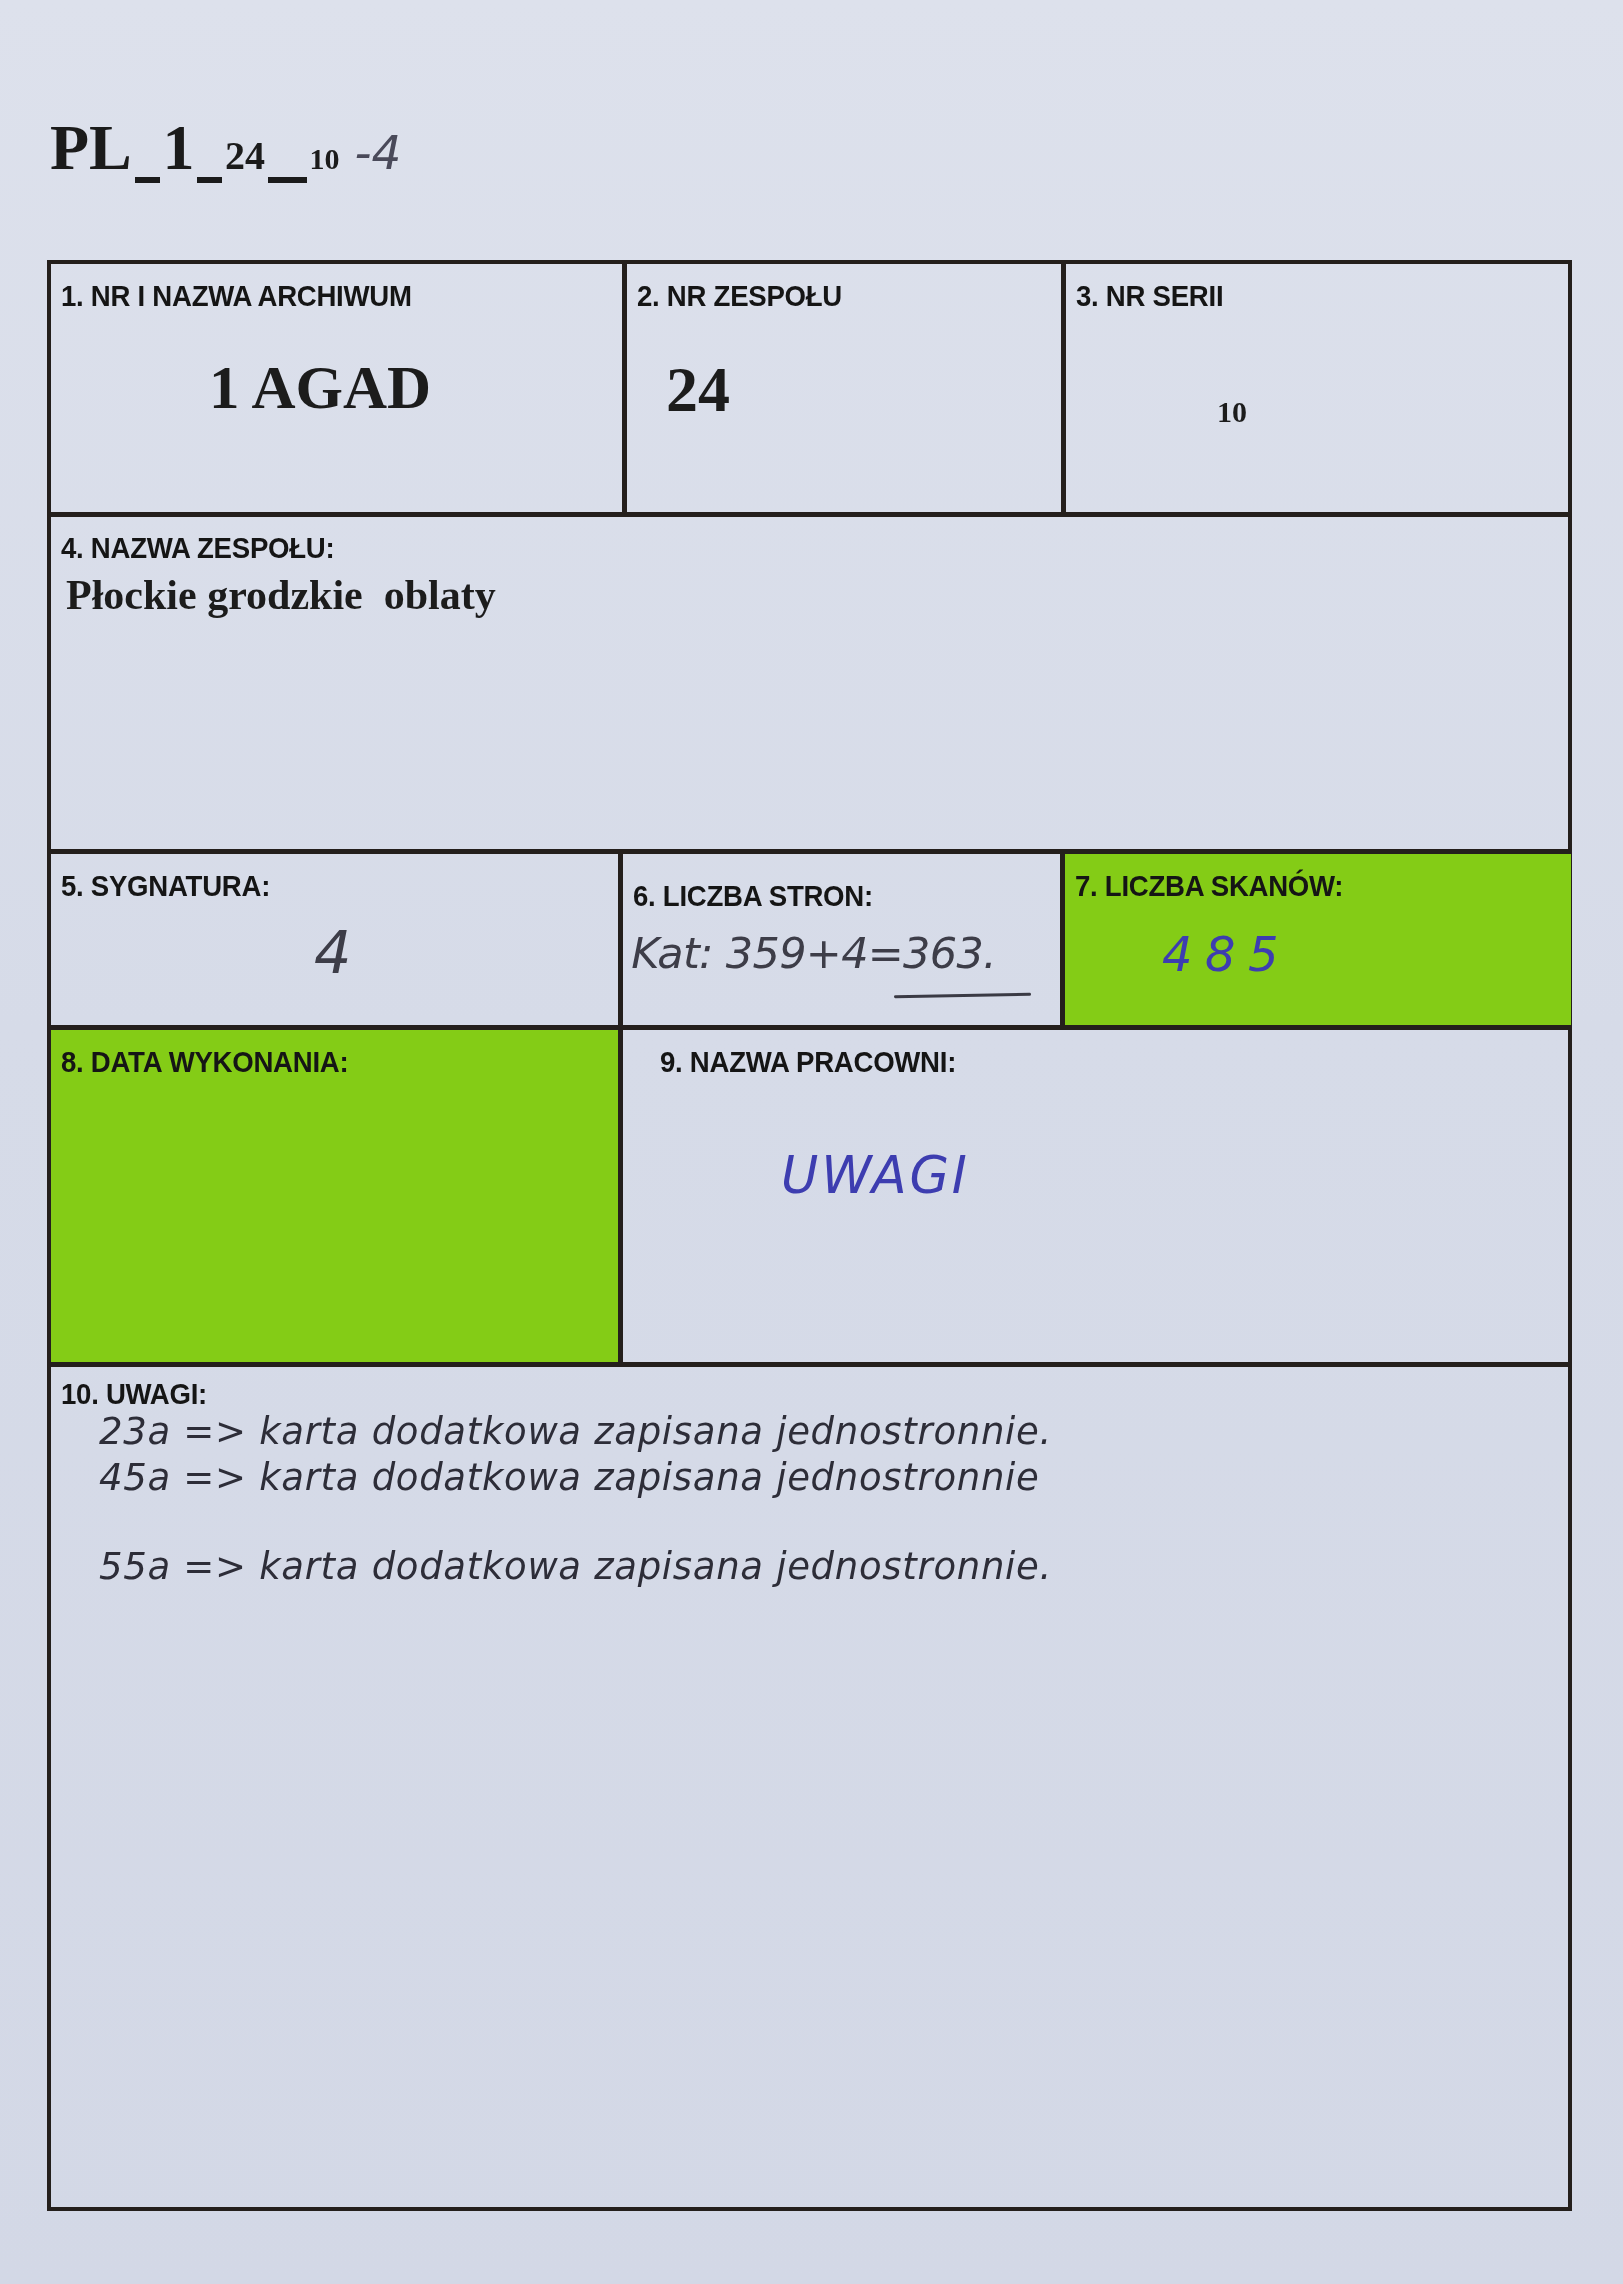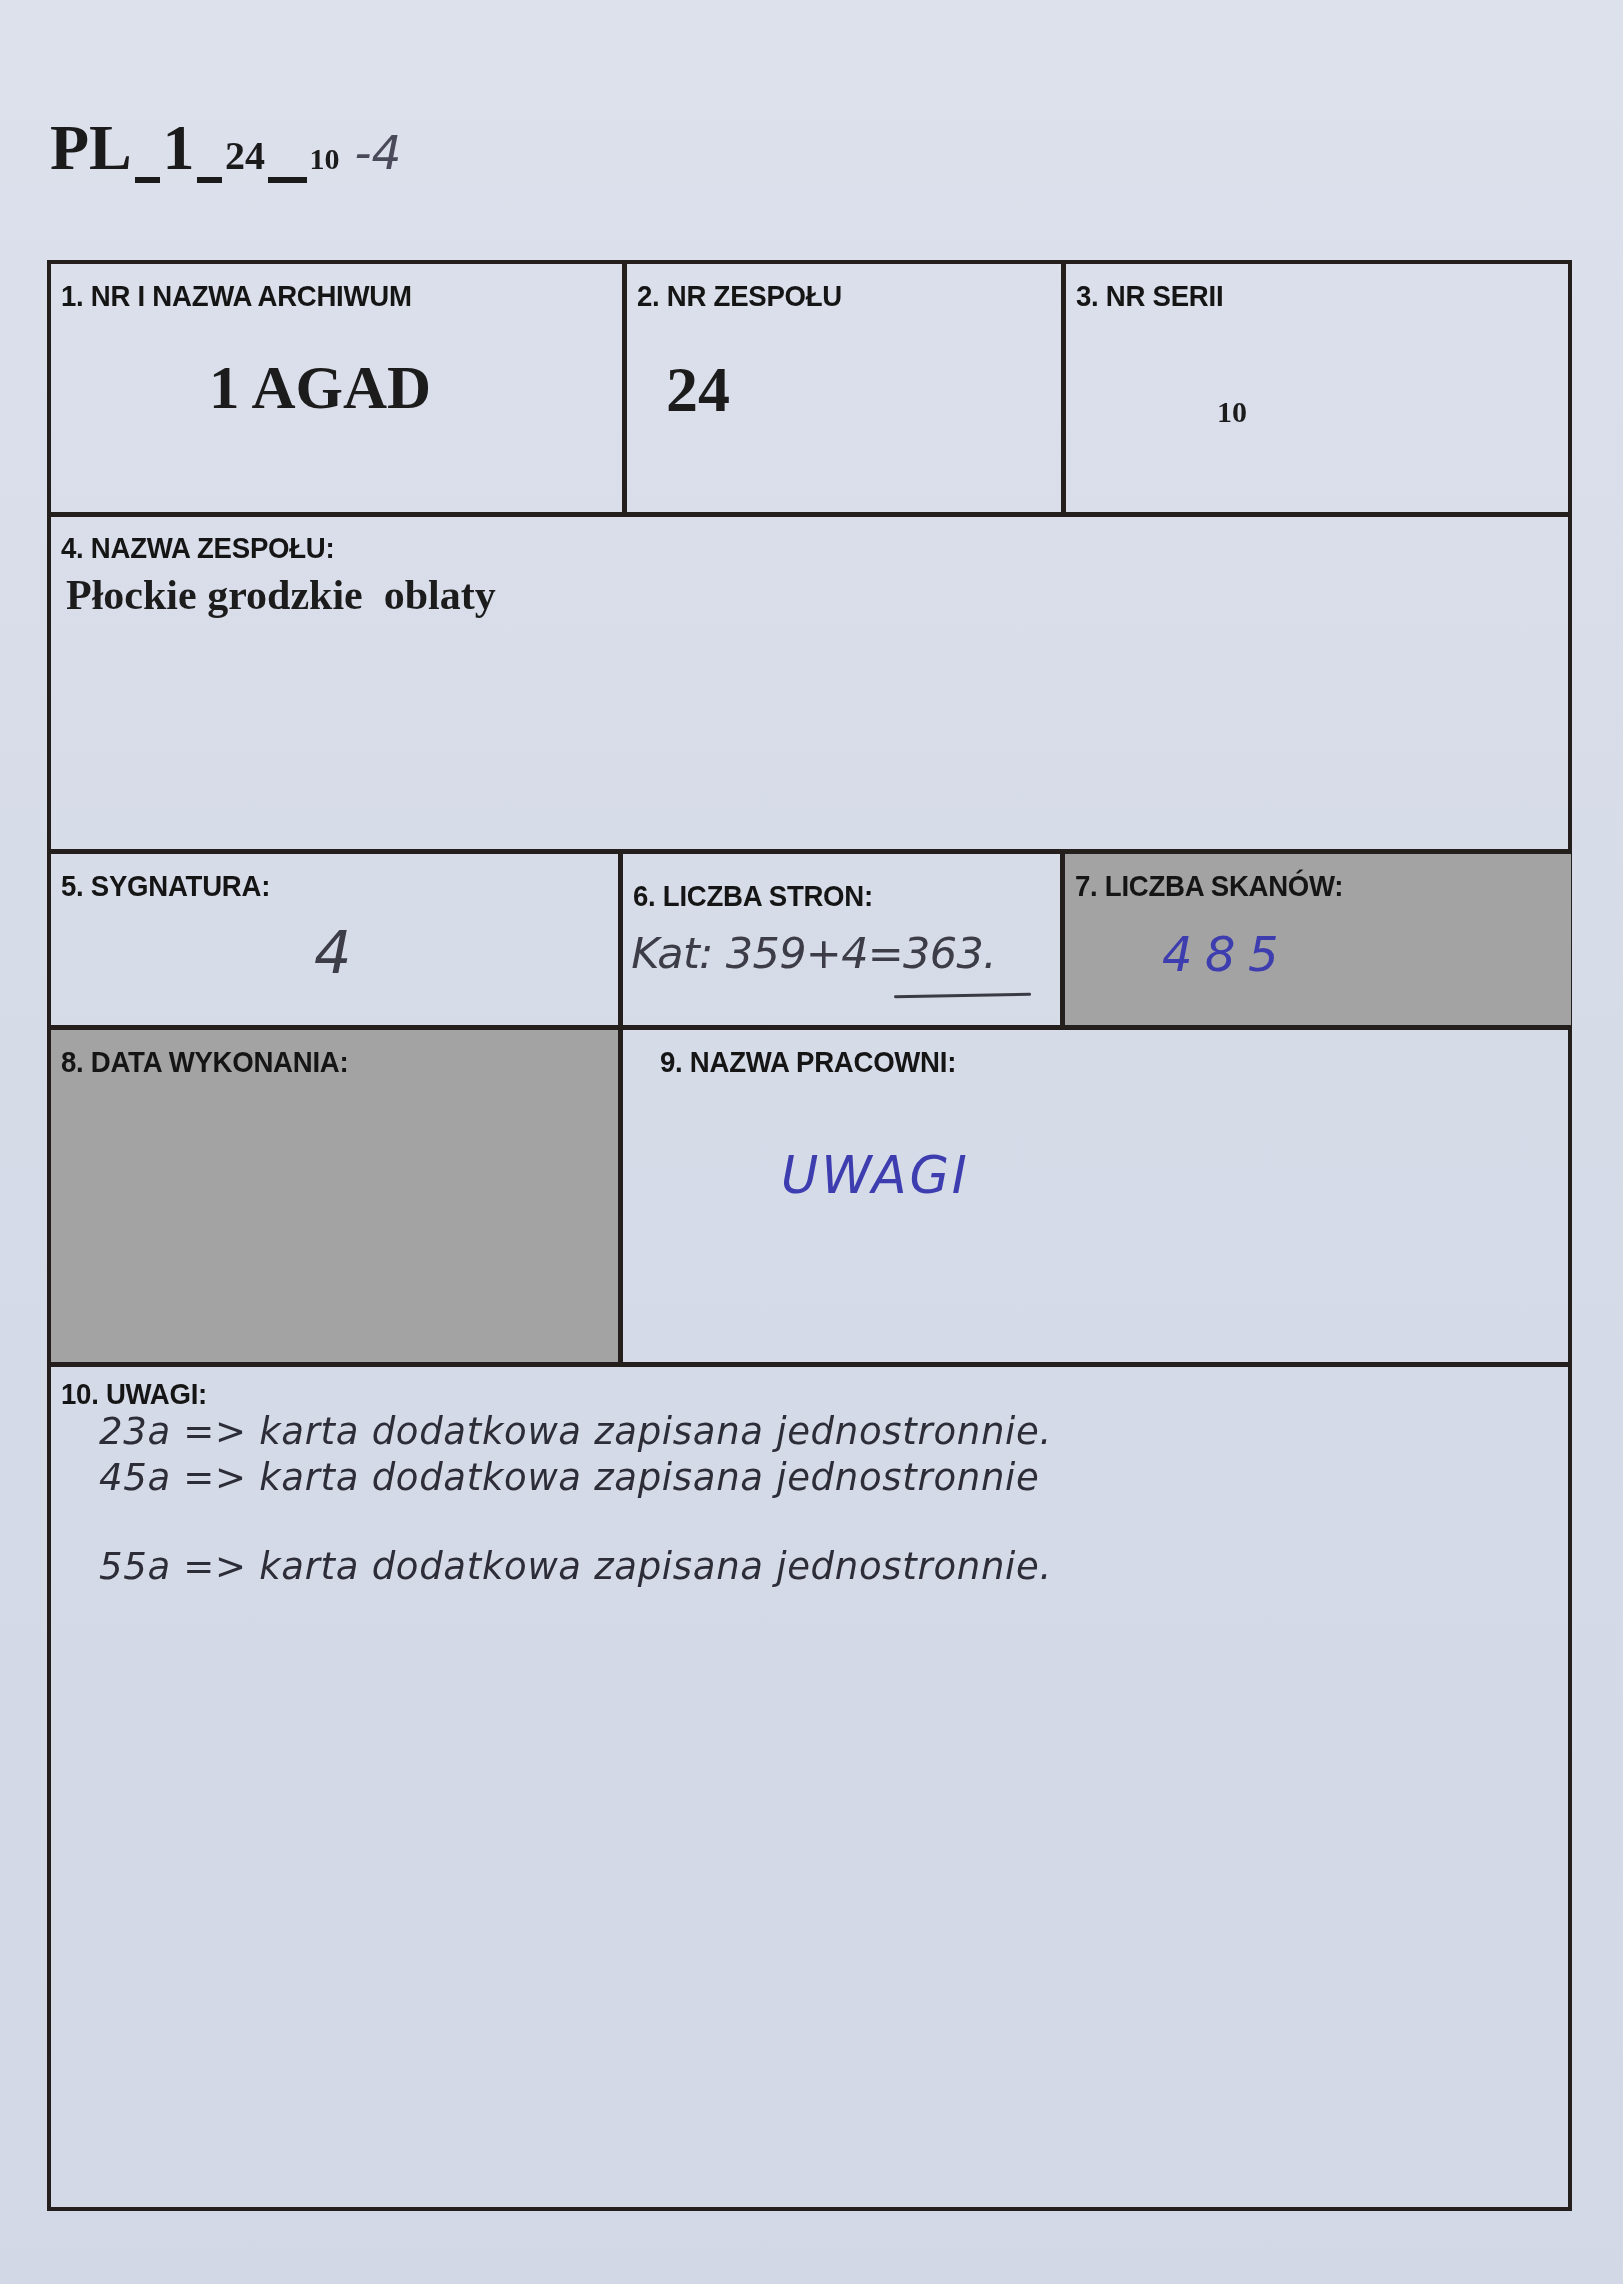--- a/index.html
+++ b/index.html
@@ -43,21 +43,21 @@
     }
     .printed-value {
       position: absolute; font-family: "Liberation Serif", serif; font-weight: bold; color: #1c1c1c; white-space: nowrap;
     }
     .hand {
       position: absolute; font-family: "DejaVu Sans", sans-serif; white-space: nowrap;
       font-style: italic; font-weight: normal;
     }
     .hand-grey { color: #3d3d48; }
     .hand-blue { color: #3d3db0; }
-    .shade { background: #a3a3a3; }
+    .shade { background: #84cc16; }
     .remarks-line {
       position: absolute; left: 48px; font-size: 37px; white-space: nowrap;
       font-family: "DejaVu Sans", sans-serif; font-style: italic; color: #2d2d38;
       letter-spacing: 0.7px;
     }
     .underline-mark { position: absolute; height: 2.8px; background: #3a3a44; border-radius: 1.4px; transform: rotate(-1deg); }
   </style>
 </head>
 <body>
 

